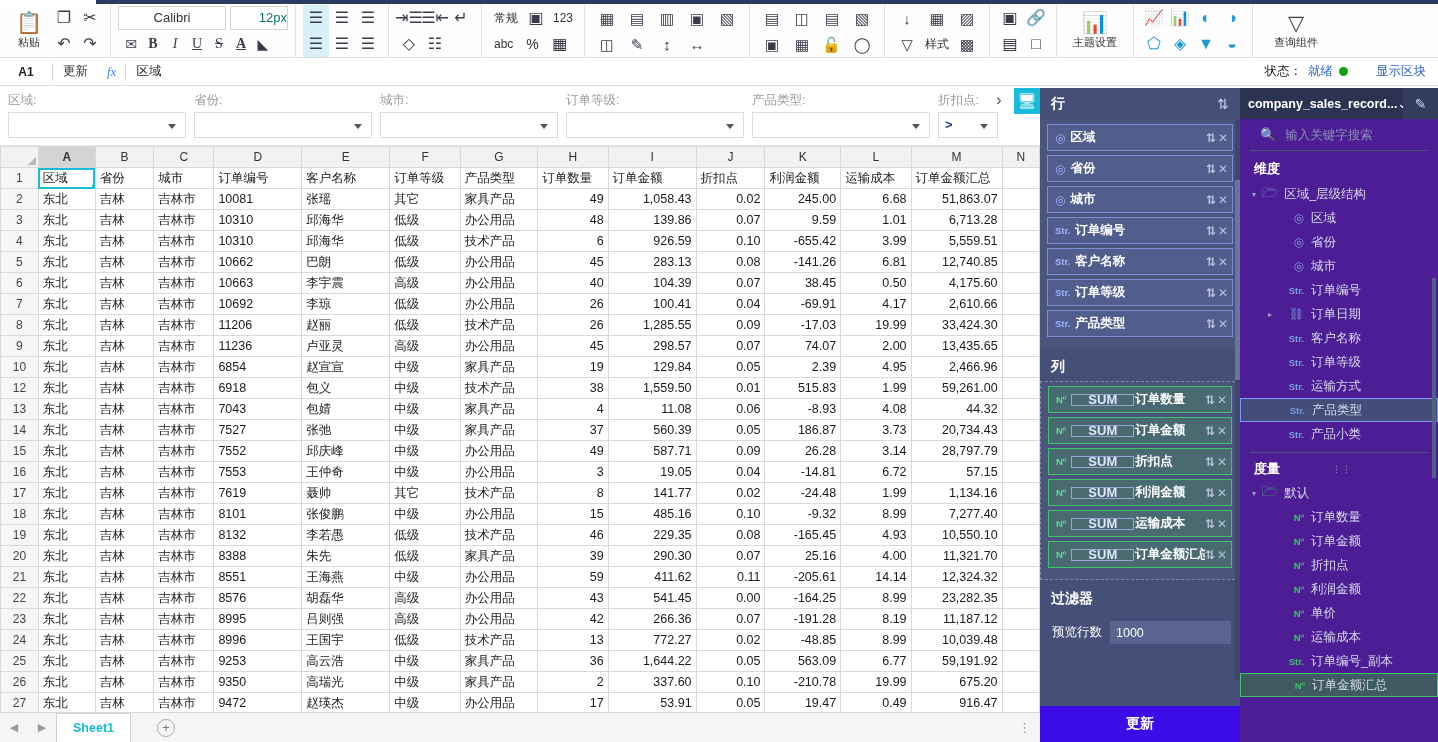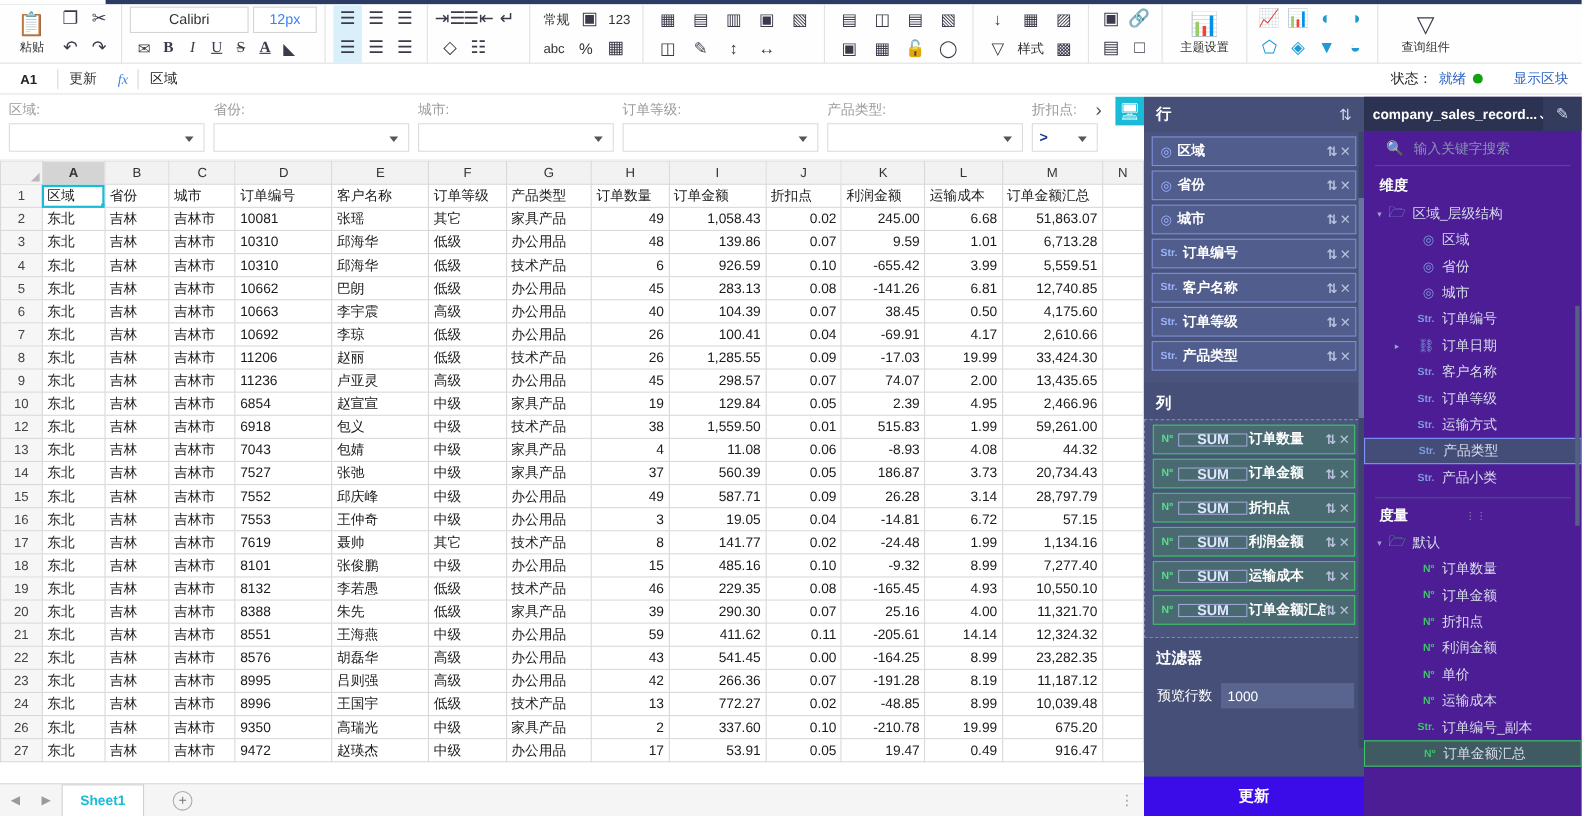--- a/index.html
+++ b/index.html
@@ -37,21 +37,21 @@
   .ic.wide { width:30px; height:26px; font-size:15px; }
   .bigbtn { display:flex; flex-direction:column; align-items:center; justify-content:center; width:44px; height:50px; }
   .bigbtn .glyph { font-size:21px; color:#3a3a4a; line-height:22px; }
   .bigbtn .cap { font-size:11px; color:#333; margin-top:1px; }
   .fontname {
     width:108px; height:24px; border:1px solid #d4d4d4; background:#fff;
     font-size:13px; color:#333; text-align:center; line-height:22px; margin-right:4px;
   }
   .fontsize {
     width:58px; height:24px; border:1px solid #d4d4d4; background:#fff;
-    font-size:13px; color:#3b82f6; text-align:center; line-height:22px;
+    font-size:13px; color:#0f766e; text-align:right; line-height:22px;
   }
   .bold { font-family:"Liberation Serif", serif; font-weight:bold; font-size:15px; }
   .ital { font-family:"Liberation Serif", serif; font-style:italic; font-size:15px; }
   .undl { font-family:"Liberation Serif", serif; text-decoration:underline; font-size:15px; }
   .strk { font-family:"Liberation Serif", serif; text-decoration:line-through; font-size:15px; }
   .ic.sel { background:#d9f0fb; }
   .cn { font-size:12px; color:#333; }
   .chartic { color:#1e9ad6; font-size:17px; }
   .chartic2 { color:#1e9ad6; font-size:17px; }
 
@@ -882,20 +882,37 @@
             <td>技术产品</td>
             <td class="num">13</td>
             <td class="num">772.27</td>
             <td class="num">0.02</td>
             <td class="num">-48.85</td>
             <td class="num">8.99</td>
             <td class="num">10,039.48</td>
             <td class="num"></td>
           </tr>
           <tr>
+            <td class="rowhdr">25</td>
+            <td>东北</td>
+            <td>吉林</td>
+            <td>吉林市</td>
+            <td>9253</td>
+            <td>高云浩</td>
+            <td>中级</td>
+            <td>家具产品</td>
+            <td class="num">36</td>
+            <td class="num">1,644.22</td>
+            <td class="num">0.05</td>
+            <td class="num">563.09</td>
+            <td class="num">6.77</td>
+            <td class="num">59,191.92</td>
+            <td class="num"></td>
+          </tr>
+          <tr>
             <td class="rowhdr">26</td>
             <td>东北</td>
             <td>吉林</td>
             <td>吉林市</td>
             <td>9350</td>
             <td>高瑞光</td>
             <td>中级</td>
             <td>家具产品</td>
             <td class="num">2</td>
             <td class="num">337.60</td>

